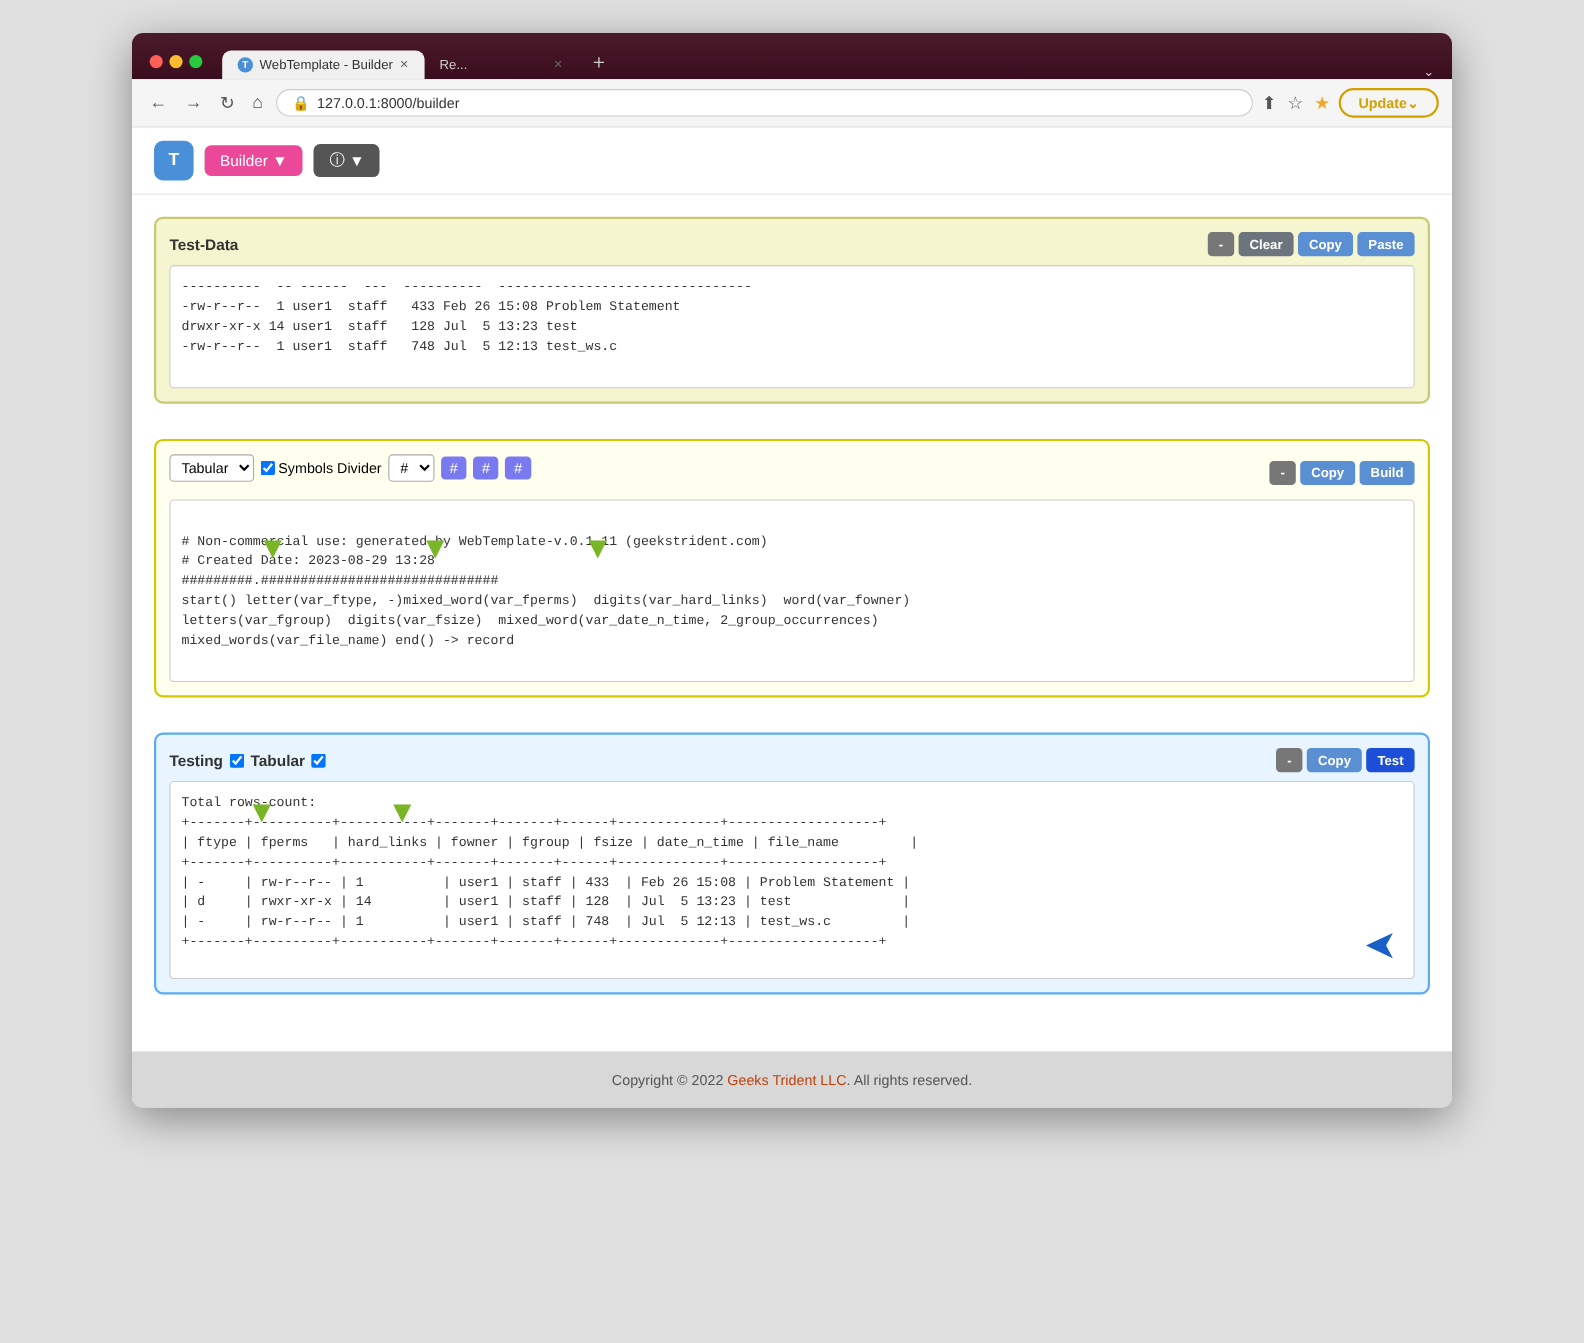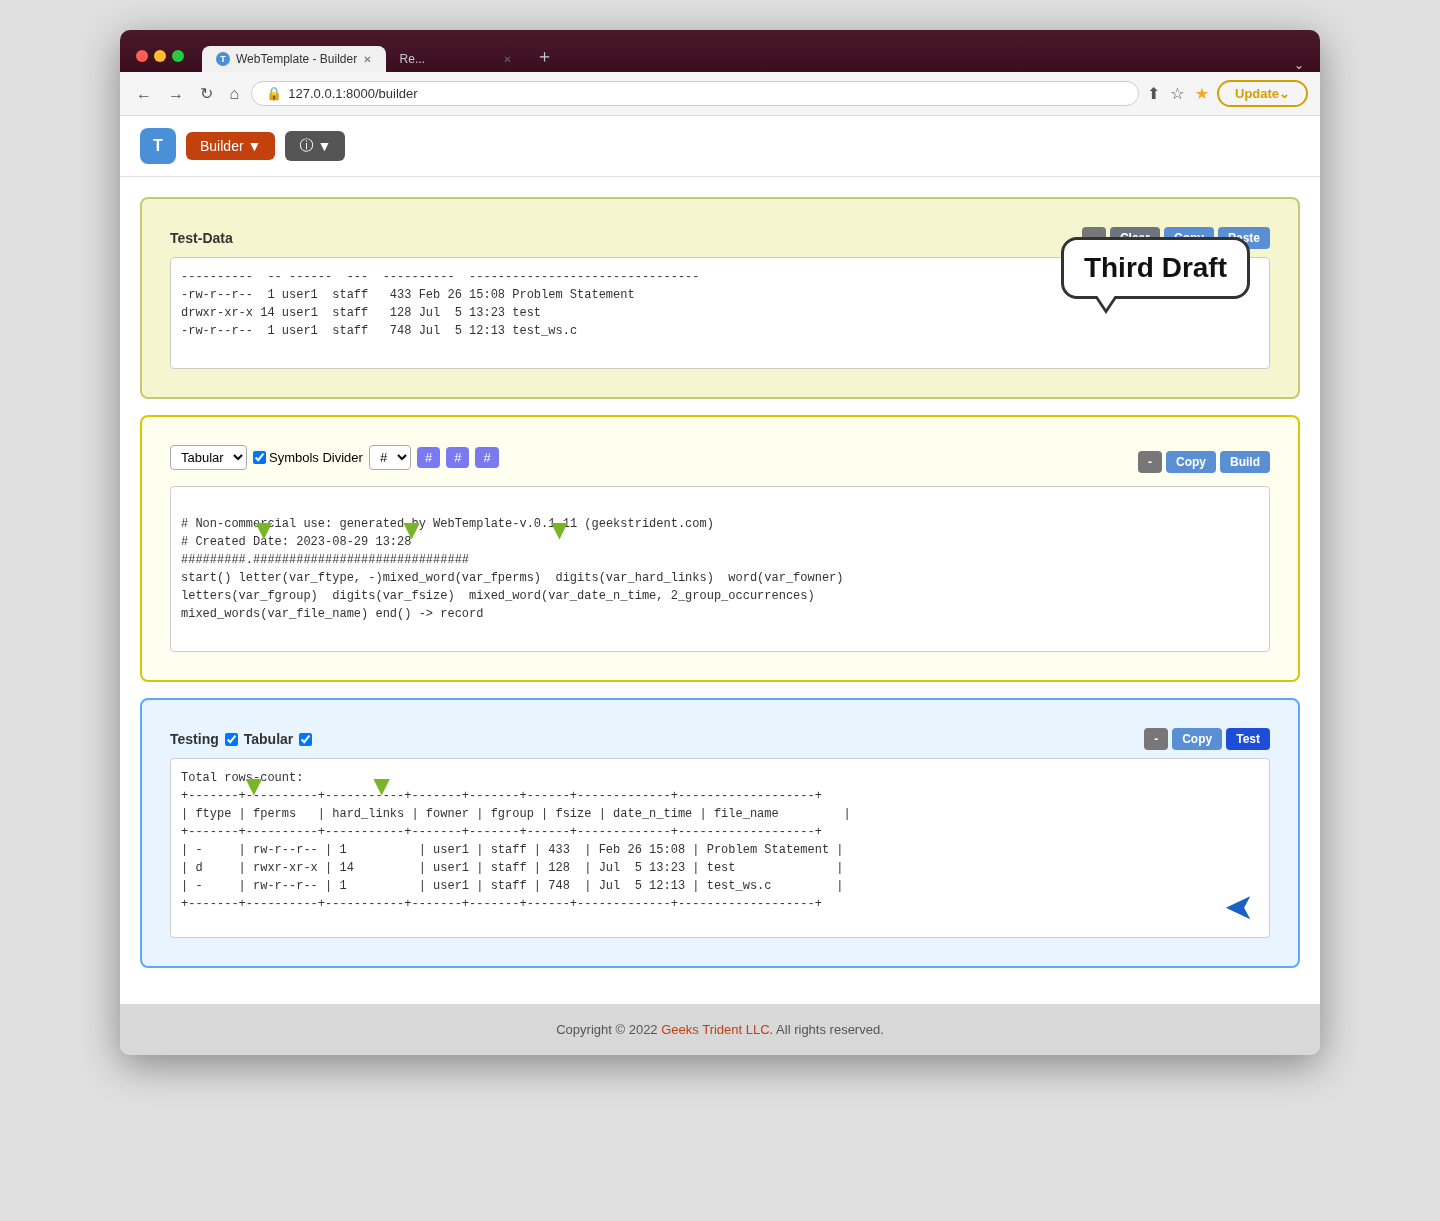--- a/index.html
+++ b/index.html
@@ -160,21 +160,21 @@
 
     .app-logo {
       width: 36px; height: 36px;
       background: #4a90d9;
       border-radius: 8px;
       display: flex; align-items: center; justify-content: center;
       color: white; font-weight: bold; font-size: 16px;
     }
 
     .builder-btn {
-      background: #c2410c;
+      background: #ec4899;
       color: white;
       border: none;
       border-radius: 6px;
       padding: 6px 14px;
       font-size: 14px;
       cursor: pointer;
       display: flex;
       align-items: center;
       gap: 4px;
     }
@@ -194,22 +194,22 @@
 
     
     .main-content {
       background: white;
       padding: 20px;
     }
 
     
     .panel {
       border-radius: 8px;
-      margin-bottom: 16px;
-      padding: 28px;
+      margin-bottom: 32px;
+      padding: 12px;
     }
 
     .panel-testdata {
       background: #f5f5d0;
       border: 2px solid #c8c870;
     }
 
     .panel-template {
       background: #fffff0;
       border: 2px solid #d4c800;
@@ -451,25 +451,20 @@
           <button class="btn-small btn-paste">Paste</button>
         </div>
       </div>
       <div style="position:relative;">
         <div class="code-area" style="min-height:100px;">----------  -- ------  ---  ----------  --------------------------------
 -rw-r--r--  1 user1  staff   433 Feb 26 15:08 Problem Statement
 <span class="underline-blue">drwxr-xr-x</span> 14 user1  staff   128 Jul  5 13:23 test
 -rw-r--r--  1 user1  staff   748 Jul  5 12:13 <span class="underline-blue">test_ws.c</span>
         </div>
 
-        <div style="position:absolute; right:20px; top:-20px;">
-          <div class="speech-bubble">
-            <span>Third Draft</span>
-          </div>
-        </div>
       </div>
     </div>
 
     <div class="panel panel-template">
       <div class="panel-header">
         <div class="template-toolbar">
           <select class="select-tabular">
             <option>Tabular</option>
           </select>
           <label class="checkbox-item">

